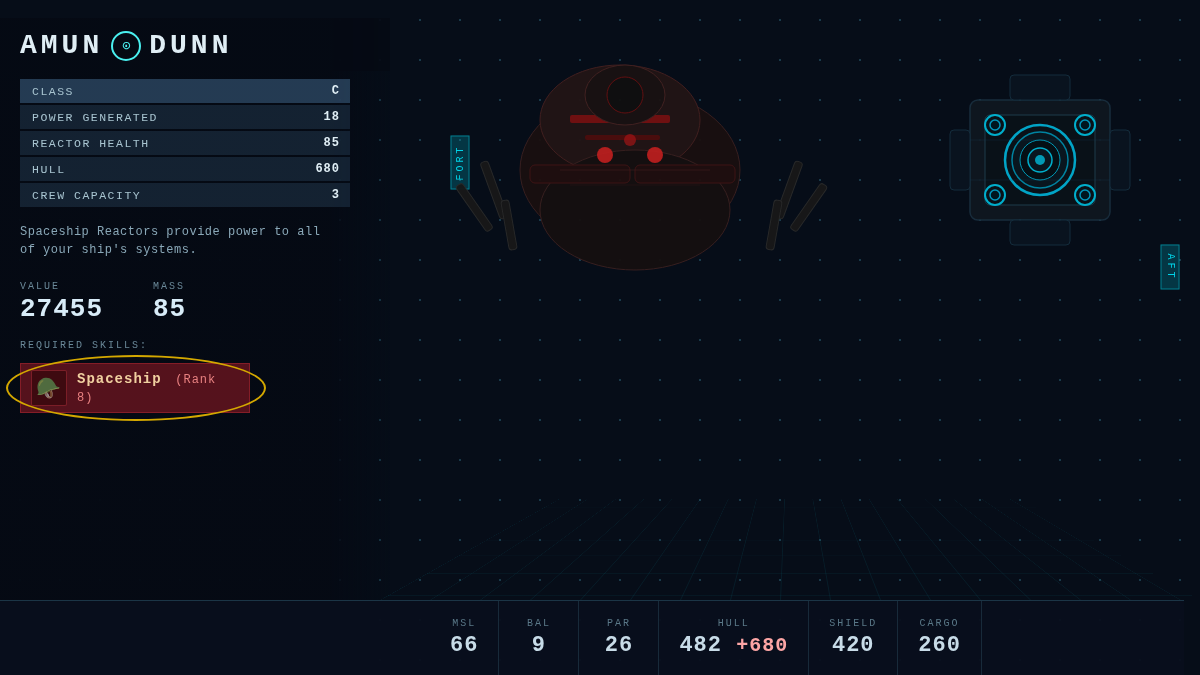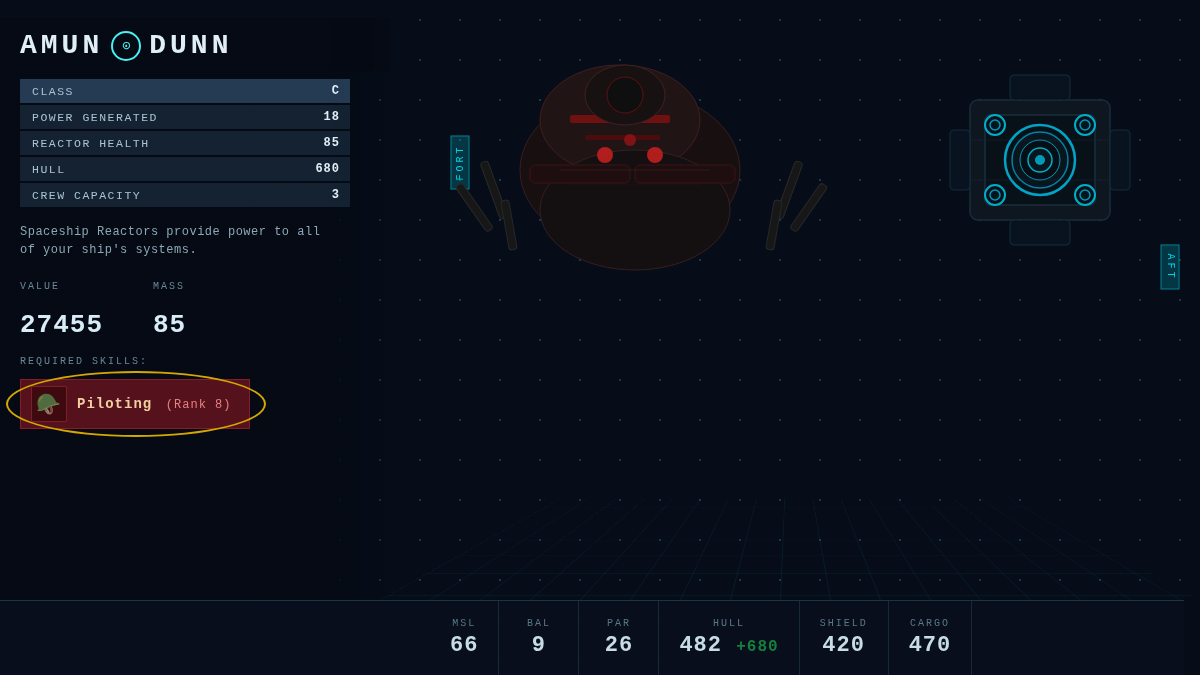--- a/index.html
+++ b/index.html
@@ -121,21 +121,21 @@
     .vm-block {
       display: flex;
       flex-direction: column;
     }
 
     .vm-label {
       font-size: 10px;
       color: #6a8898;
       letter-spacing: 2px;
       text-transform: uppercase;
-      margin-bottom: 18px;
+      margin-bottom: 2px;
     }
 
     .vm-value {
       font-size: 26px;
       color: #d8ecf8;
       font-weight: bold;
       letter-spacing: 1px;
     }
 
     
@@ -247,22 +247,22 @@
       color: #c8dce8;
       font-weight: bold;
       letter-spacing: 1px;
     }
 
     .hull-base {
       color: #c8dce8;
     }
 
     .hull-bonus {
-      color: #15803d;
-      font-size: 16px;
+      color: #fca5a5;
+      font-size: 20px;
     }
 
     
     .scene-area {
       position: absolute;
       top: 0;
       left: 380px;
       right: 0;
       bottom: 75px;
       z-index: 1;
@@ -468,21 +468,21 @@
     </div>
   </div>
 
   <div class="required-skills">
     <div class="skills-header">REQUIRED SKILLS:</div>
     <div class="skill-item-wrapper">
       <div class="skill-oval"></div>
       <div class="skill-item">
         <div class="skill-icon">🪖</div>
         <div>
-          <span class="skill-name">Piloting</span>
+          <span class="skill-name">Spaceship</span>
           <span class="skill-rank">(Rank 8)</span>
         </div>
       </div>
     </div>
   </div>
 
 </div>
 
 <div class="bottom-bar" id="bottom-bar-container">
 <div class="bottom-stat">
@@ -503,15 +503,15 @@
           <span class="hull-base">482</span>
           <span class="hull-bonus"> +680</span>
         </span>
       </div>
     <div class="bottom-stat">
         <span class="bottom-stat-label">SHIELD</span>
         <span class="bottom-stat-value">420</span>
       </div>
     <div class="bottom-stat">
         <span class="bottom-stat-label">CARGO</span>
-        <span class="bottom-stat-value">470</span>
+        <span class="bottom-stat-value">260</span>
       </div>
   </div>
 
 </body></html>

